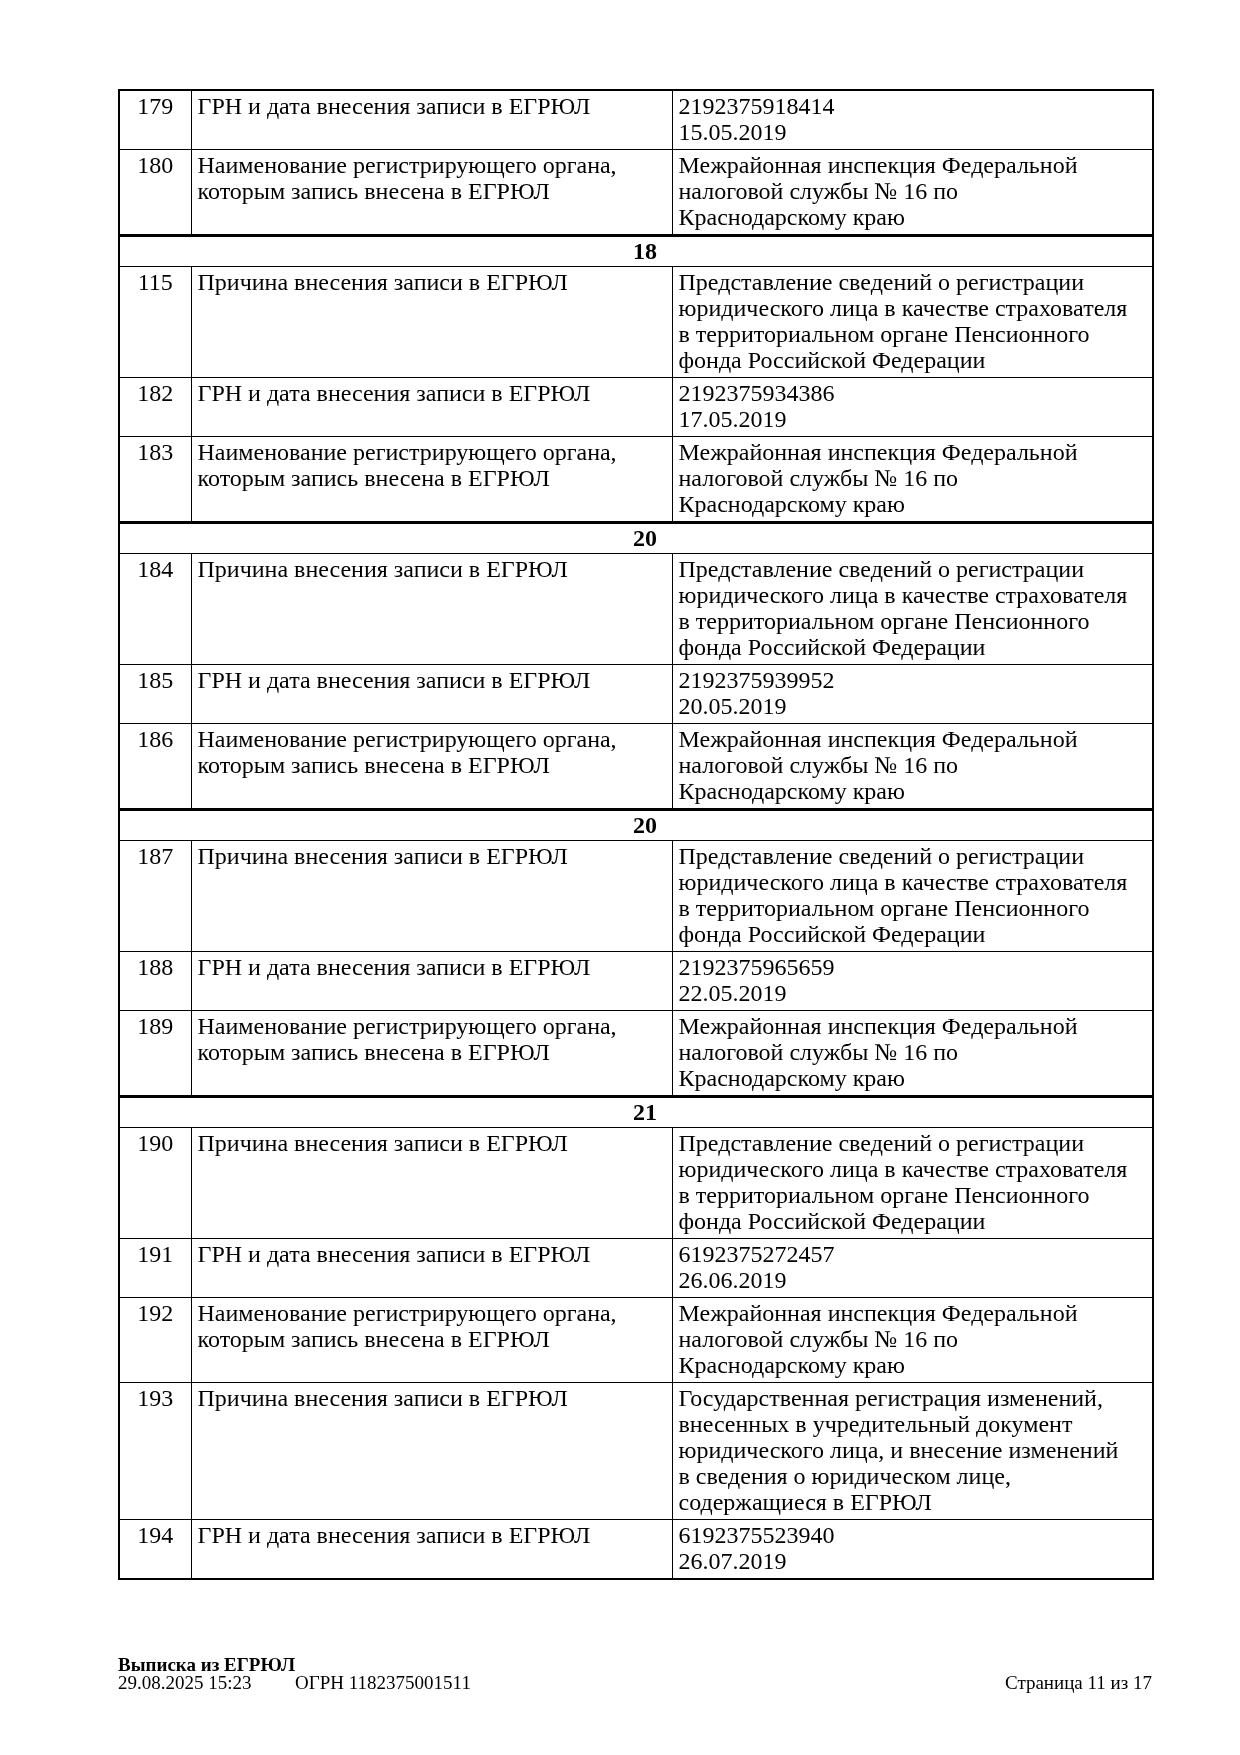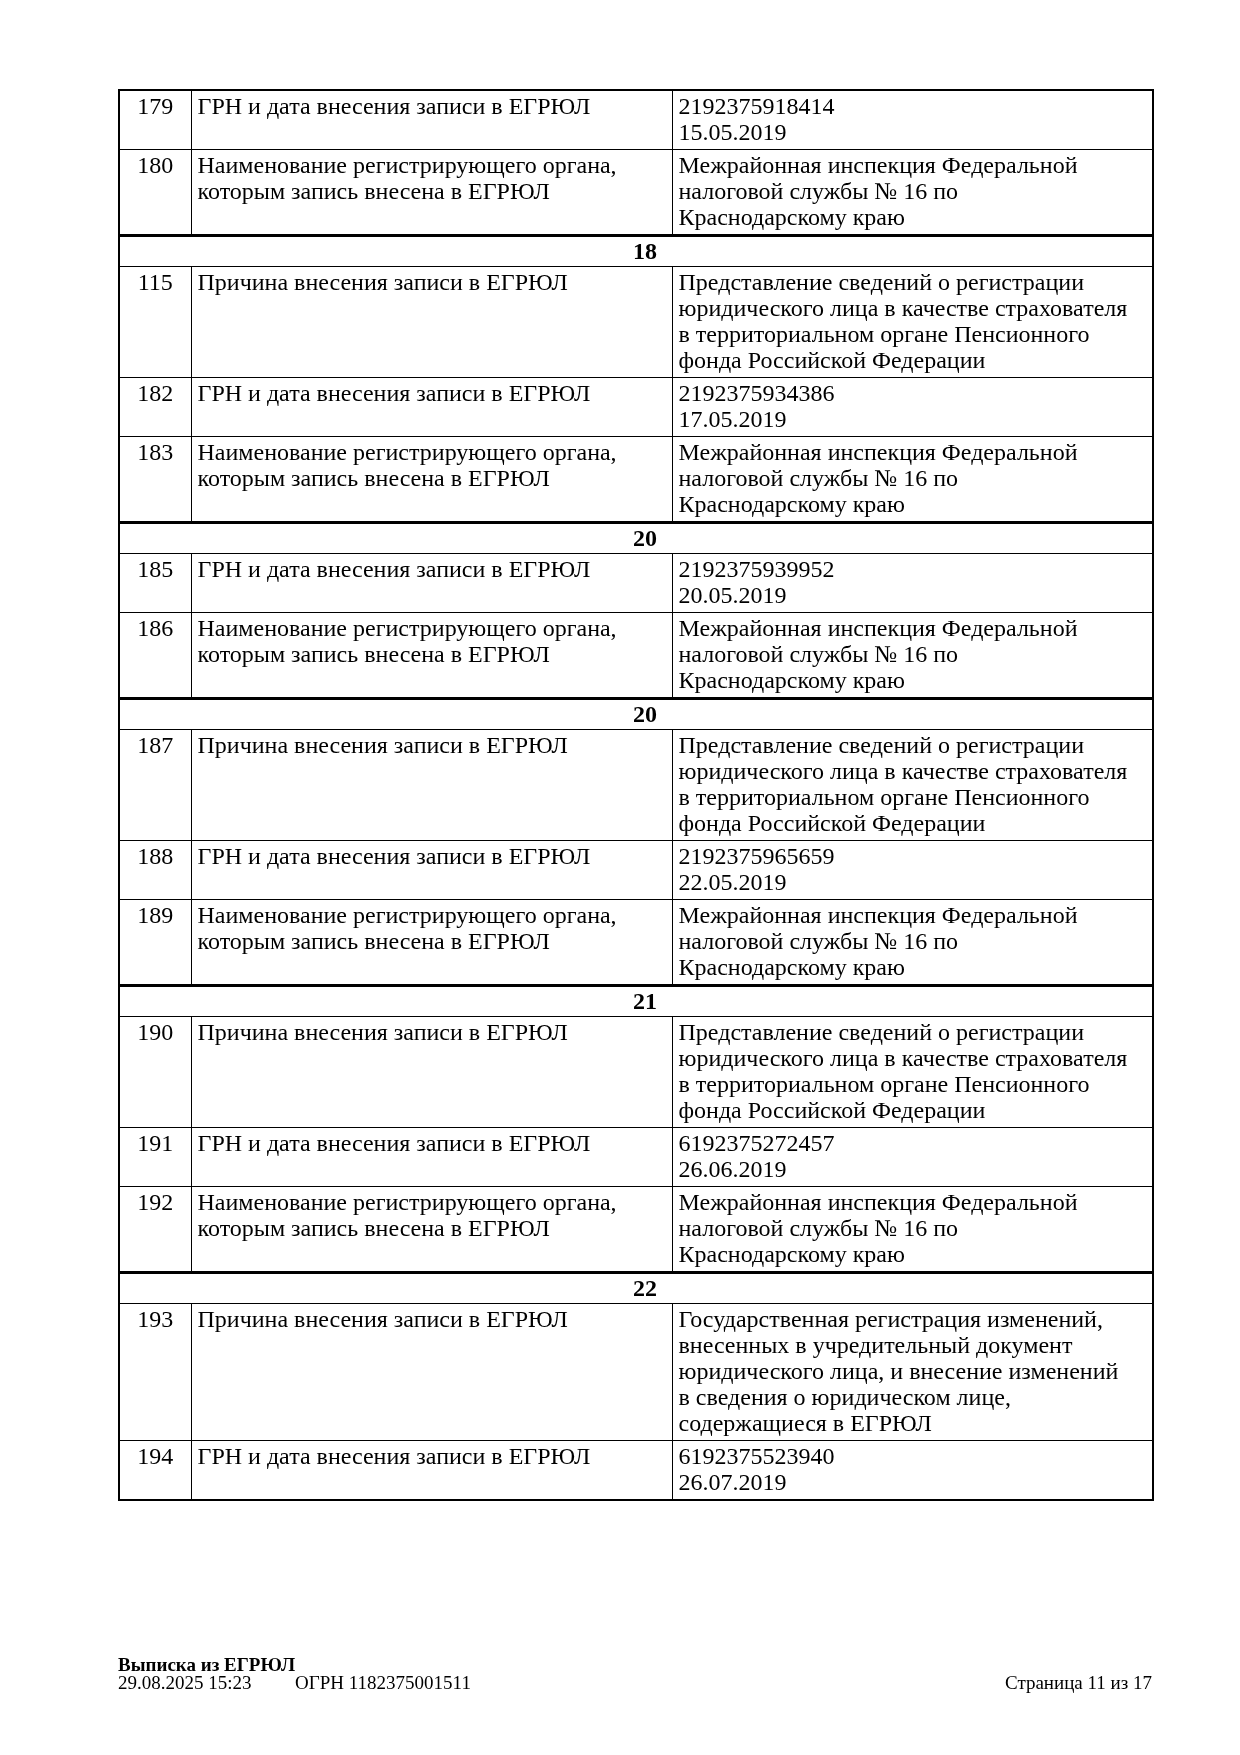--- a/index.html
+++ b/index.html
@@ -105,20 +105,28 @@
       <td class="label">Наименование регистрирующего органа,
 которым запись внесена в ЕГРЮЛ</td>
       <td class="value">Межрайонная инспекция Федеральной
 налоговой службы № 16 по
 Краснодарскому краю</td>
     </tr>
     <tr class="section">
       <td colspan="3">20</td>
     </tr>
     <tr>
+      <td class="num">184</td>
+      <td class="label">Причина внесения записи в ЕГРЮЛ</td>
+      <td class="value">Представление сведений о регистрации
+юридического лица в качестве страхователя
+в территориальном органе Пенсионного
+фонда Российской Федерации</td>
+    </tr>
+    <tr>
       <td class="num">185</td>
       <td class="label">ГРН и дата внесения записи в ЕГРЮЛ</td>
       <td class="value">2192375939952
 20.05.2019</td>
     </tr>
     <tr>
       <td class="num">186</td>
       <td class="label">Наименование регистрирующего органа,
 которым запись внесена в ЕГРЮЛ</td>
       <td class="value">Межрайонная инспекция Федеральной
@@ -167,23 +175,20 @@
       <td class="value">6192375272457
 26.06.2019</td>
     </tr>
     <tr>
       <td class="num">192</td>
       <td class="label">Наименование регистрирующего органа,
 которым запись внесена в ЕГРЮЛ</td>
       <td class="value">Межрайонная инспекция Федеральной
 налоговой службы № 16 по
 Краснодарскому краю</td>
-    </tr>
-    <tr class="section">
-      <td colspan="3">22</td>
     </tr>
     <tr>
       <td class="num">193</td>
       <td class="label">Причина внесения записи в ЕГРЮЛ</td>
       <td class="value">Государственная регистрация изменений,
 внесенных в учредительный документ
 юридического лица, и внесение изменений
 в сведения о юридическом лице,
 содержащиеся в ЕГРЮЛ</td>
     </tr>

